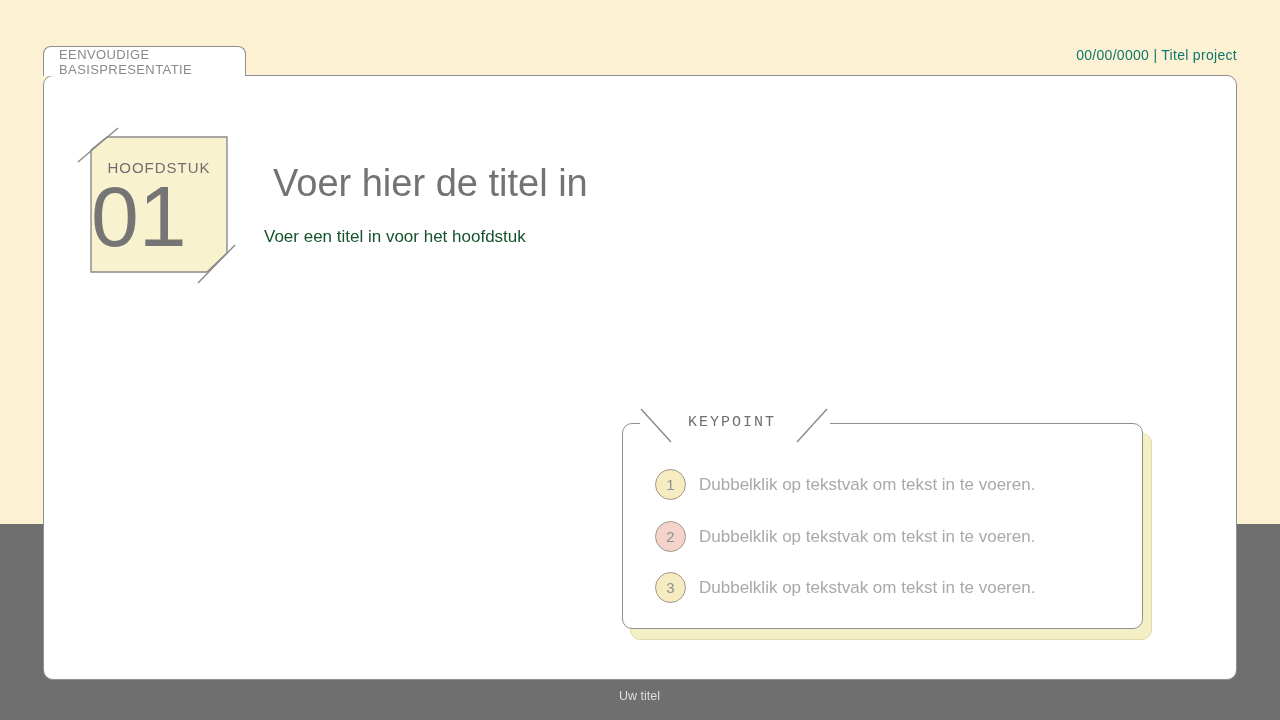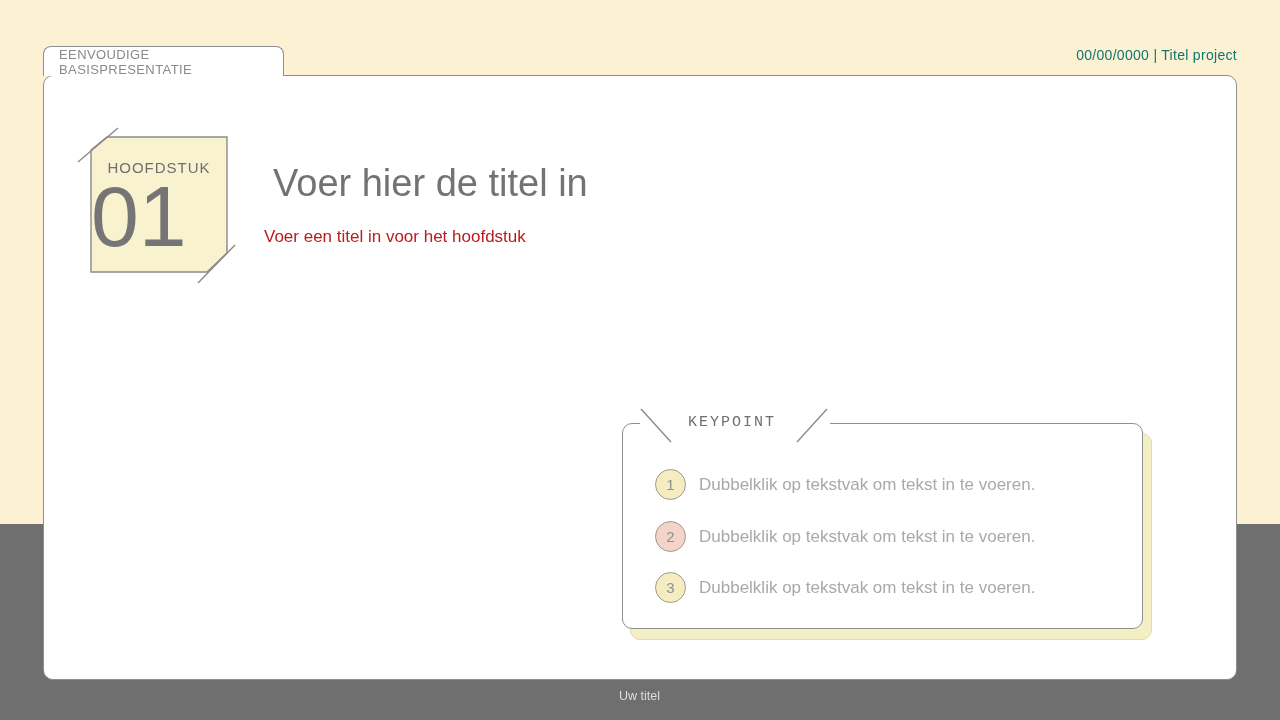--- a/index.html
+++ b/index.html
@@ -10,33 +10,33 @@
     -webkit-font-smoothing:antialiased;
   }
   .abs{position:absolute;}
   
   .bg-band{left:0;top:524px;width:1280px;height:196px;background:#6F6F6F;}
   
   .meta{top:47px;right:43px;font-size:14px;color:#0f766e;letter-spacing:.3px;}
   
   .card{left:43px;top:75px;width:1192px;height:603px;background:#FFFFFF;
         border:1px solid #8F8F8F;border-radius:10px;}
-  .tab{left:43px;top:46px;width:241px;height:30px;background:#FFFFFF;
+  .tab{left:43px;top:46px;width:203px;height:30px;background:#FFFFFF;
        border:1px solid #8F8F8F;border-bottom:none;border-radius:8px 8px 0 0;
        z-index:3;display:flex;align-items:center;padding-left:15px;box-sizing:border-box;}
   .tab span{font-size:13px;color:#8A8A8A;letter-spacing:.4px;}
   
   .emblem{left:60px;top:115px;width:190px;height:180px;z-index:2;}
   .chapter-label{left:91px;top:159px;width:136px;text-align:center;
                  font-size:15px;color:#6E6E6E;letter-spacing:1px;z-index:2;}
   .chapter-number{left:91px;top:172px;width:136px;text-align:left;
                   font-size:86px;line-height:88px;font-weight:400;color:#757575;z-index:2;}
   
   .title{left:273px;top:162px;font-size:38px;font-weight:400;color:#737373;z-index:2;}
-  .subtitle{left:264px;top:227px;font-size:17px;color:#b91c1c;z-index:2;}
+  .subtitle{left:264px;top:227px;font-size:17px;color:#14532d;z-index:2;}
   
   .kp-shadow{left:630px;top:433px;width:520px;height:205px;background:#F5EFC6;
              border:1px solid #E3DBAC;border-radius:10px;z-index:1;}
   .kp-box{left:622px;top:423px;width:519px;height:204px;background:#FFFFFF;
           border:1px solid #8F8F8F;border-radius:10px;z-index:2;}
   .kp-gap{position:absolute;left:17px;top:-2px;width:190px;height:4px;background:#FFFFFF;}
   .kp-slashes{left:636px;top:404px;width:196px;height:44px;z-index:4;}
   .kp-title{left:676px;top:414px;width:112px;text-align:center;
             font-size:15px;color:#6F6F6F;letter-spacing:2px;z-index:4;font-family:Liberation Mono, monospace;}
   .kp-row{position:absolute;left:32px;display:flex;align-items:center;height:31px;}

